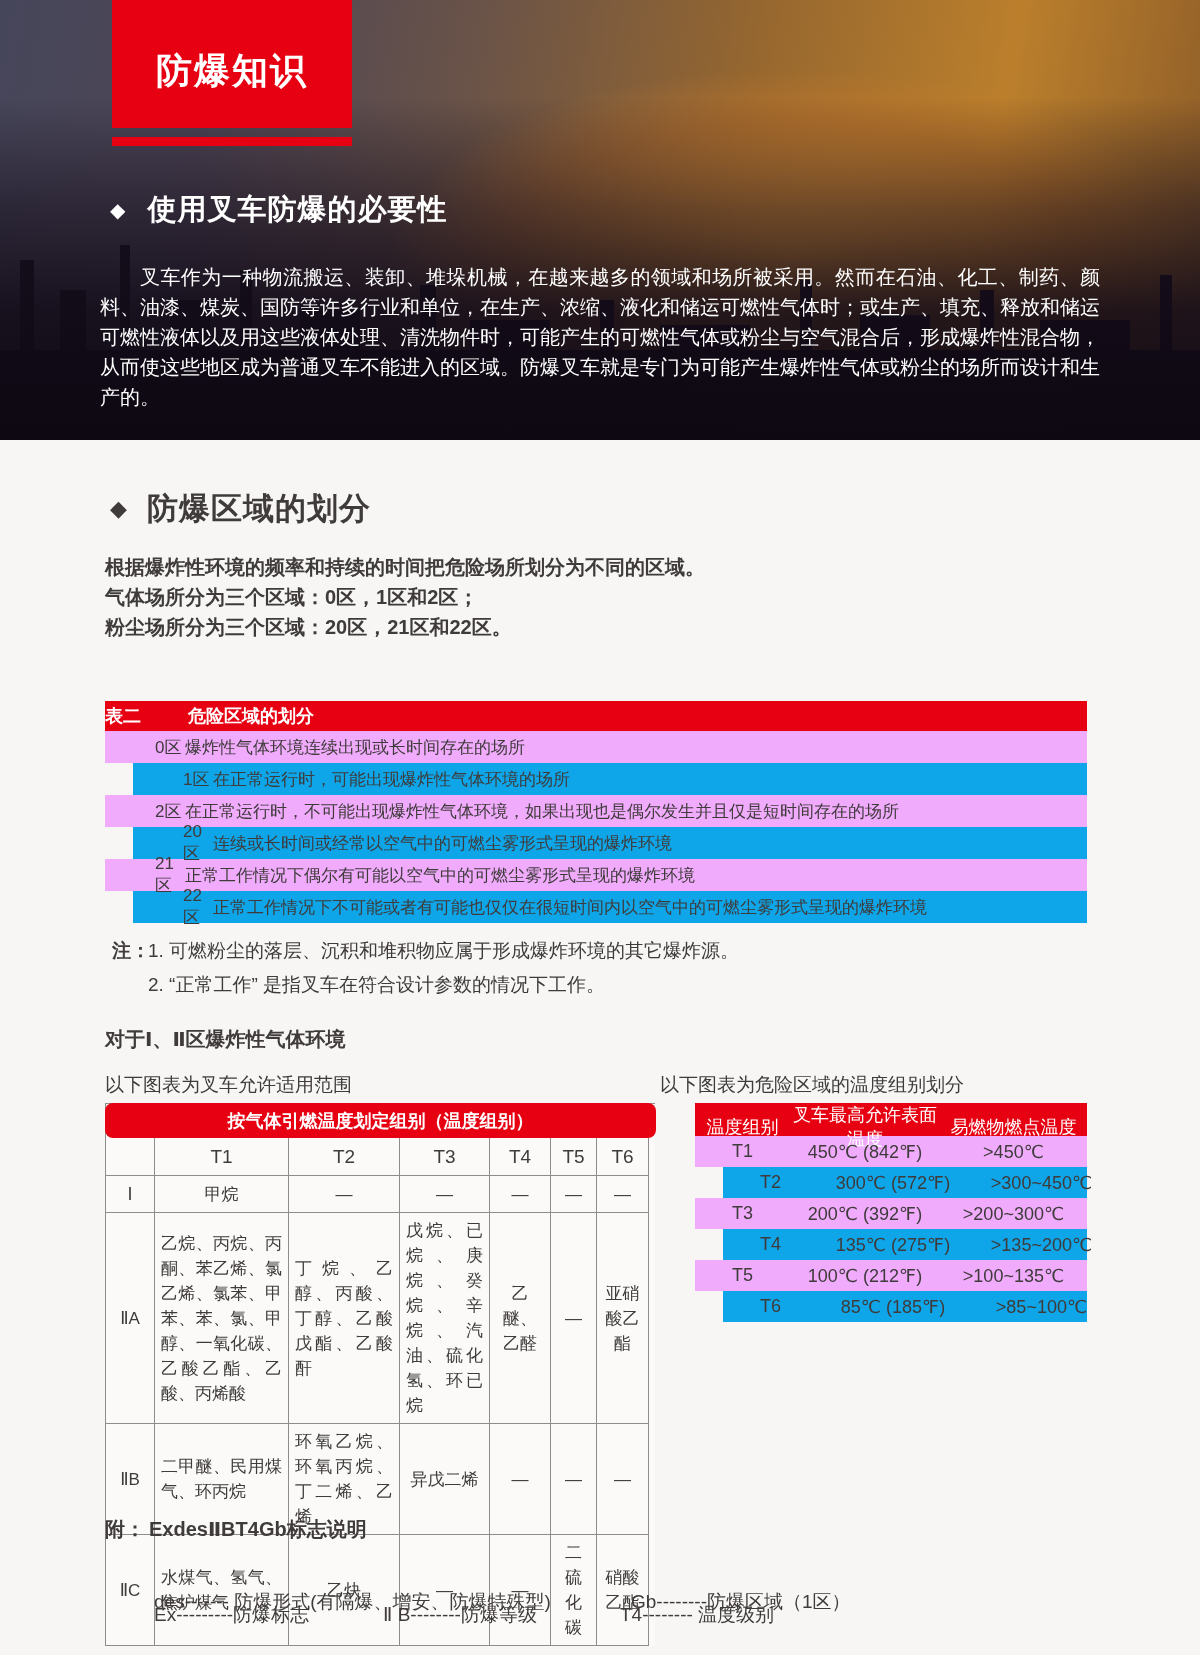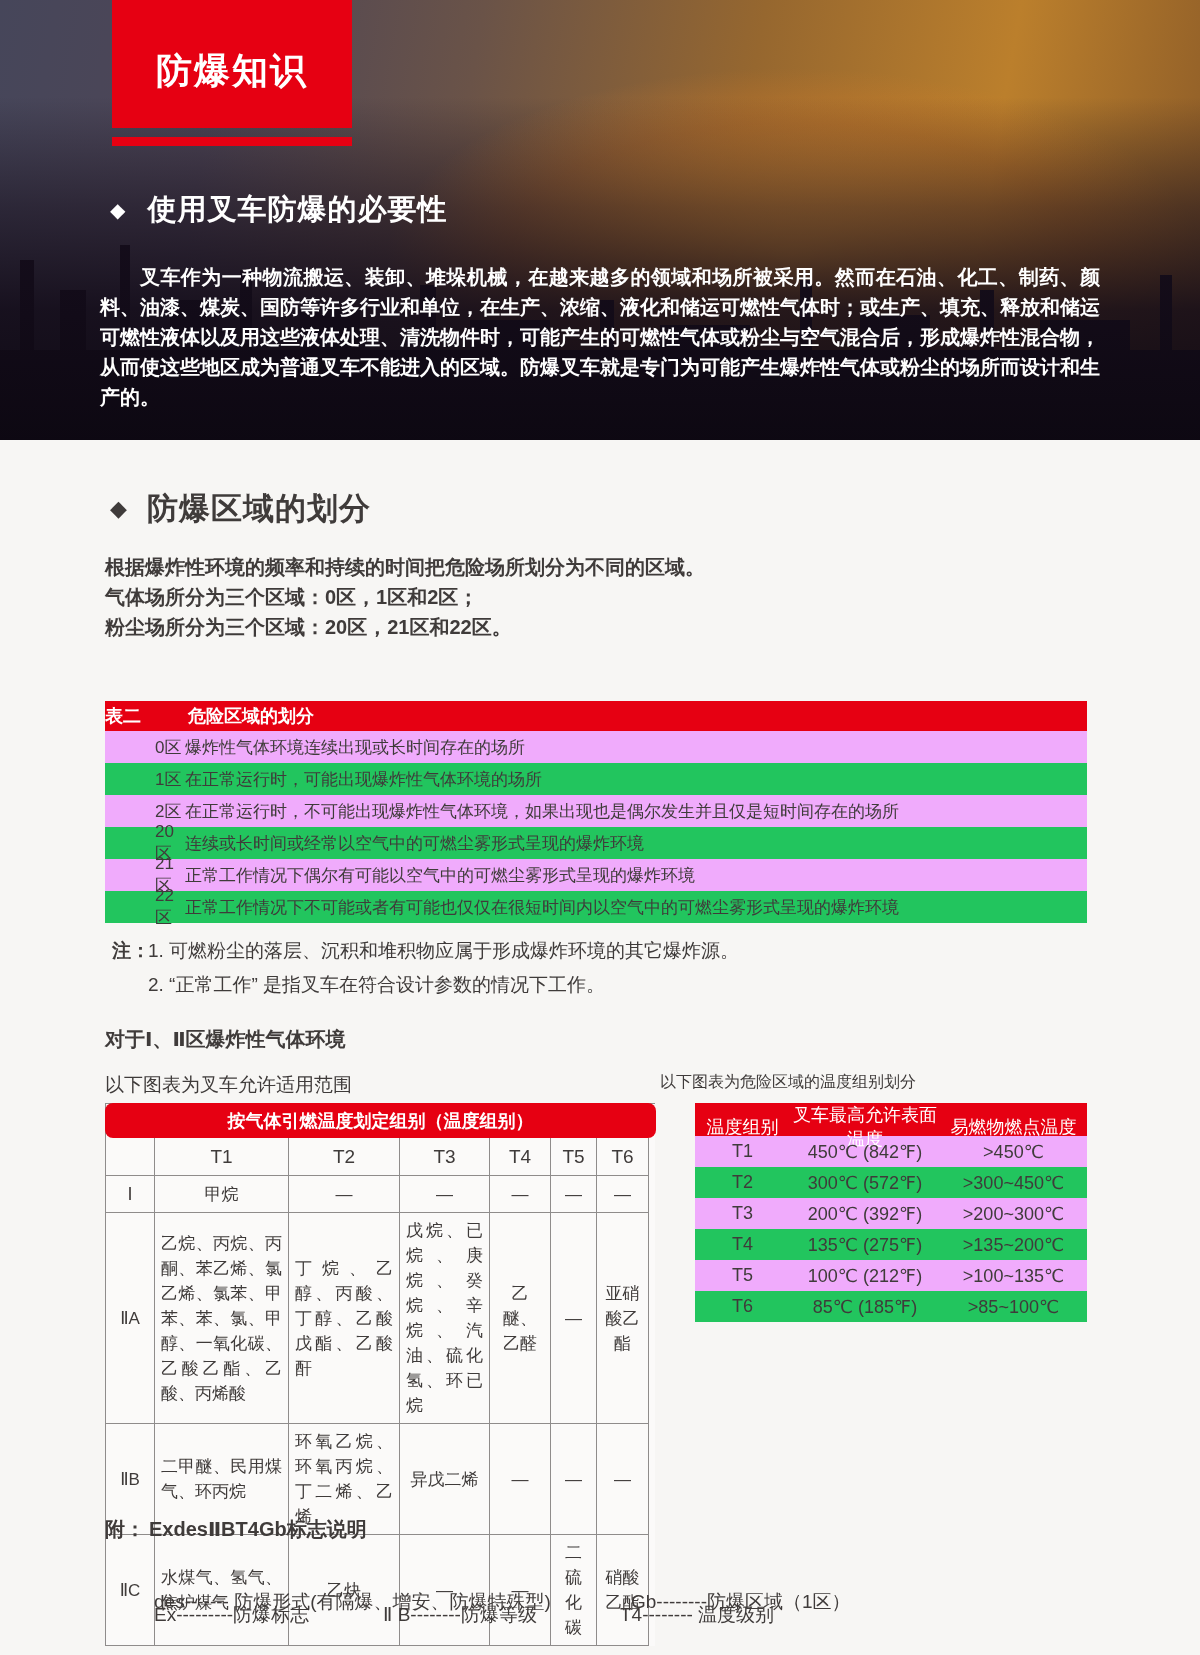--- a/index.html
+++ b/index.html
@@ -25,46 +25,46 @@
     position:absolute;left:112px;top:0;width:240px;height:128px;
     display:flex;align-items:center;justify-content:center;padding-top:14px;box-sizing:border-box;
   }
   .banner-title{color:#fff;font-size:36px;font-weight:bold;letter-spacing:2px;}
   .banner-underline{position:absolute;left:112px;top:137px;width:240px;height:9px;}
   .hero-heading{position:absolute;left:110px;top:190px;display:flex;align-items:center;color:#fff;}
   .hero-heading .diamond{font-size:20px;margin-right:22px;}
   .hero-heading .ht{font-size:29px;font-weight:bold;letter-spacing:1px;}
   .hero-para{
     position:absolute;left:100px;top:262px;width:1000px;
-    color:#fff;font-size:20px;font-weight:bold;line-height:30px;
+    color:#fff;font-size:20px;font-weight:normal;line-height:30px;
     text-align:justify;text-indent:2em;
   }
   
   .sec2-heading{position:absolute;left:110px;top:488px;display:flex;align-items:center;}
   .sec2-heading .diamond{font-size:22px;margin-right:20px;color:#3f3b3a;}
   .sec2-heading .ht{font-size:31px;font-weight:bold;letter-spacing:1px;}
   .sec2-intro{position:absolute;left:105px;top:552px;font-size:20px;font-weight:bold;line-height:30px;}
   .chart-hint{position:absolute;left:106px;top:666px;font-size:19px;margin-top:32px;}
   
   .zone-table{position:absolute;left:105px;top:701px;width:982px;}
   .zt-header{height:30px;display:flex;align-items:center;color:#fff;font-size:18px;font-weight:bold;}
   .zt-header .zt-label{width:83px;box-sizing:content-box;}
   .zt-row{height:32px;display:flex;align-items:center;font-size:17px;}
   .zt-row .zone{width:80px;padding-left:50px;box-sizing:border-box;}
   .zt-row .desc{flex:1;}
   .row-light{background:#f0abfc;}
-  .row-gray{background:#22c55e;}
+  .row-gray{background:#0ea5e9;margin-left:28px;}
   .notes{position:absolute;left:112px;top:934px;font-size:19px;line-height:34px;}
   .notes .note-line{display:flex;}
   .notes .note-label{font-weight:bold;width:36px;}
   .notes .note-indent{width:36px;}
   
   .gas-heading{position:absolute;left:105px;top:1026px;font-size:20px;font-weight:bold;}
   .cap-left{position:absolute;left:105px;top:1072px;font-size:19px;}
-  .cap-right{position:absolute;left:660px;top:1072px;font-size:16px;}
+  .cap-right{position:absolute;left:660px;top:1072px;font-size:19px;}
   
   .gas-table{
     position:absolute;left:105px;top:1103px;width:550px;
     border-top:1px solid #8f8c8b;border-left:1px solid #8f8c8b;
     box-sizing:border-box;background:#fbfaf9;
   }
   .gt-title{
     height:35px;margin:-1px 0 0 -1px;width:551px;
     display:flex;align-items:center;justify-content:center;
     color:#fff;font-size:18px;font-weight:bold;border-radius:8px;

